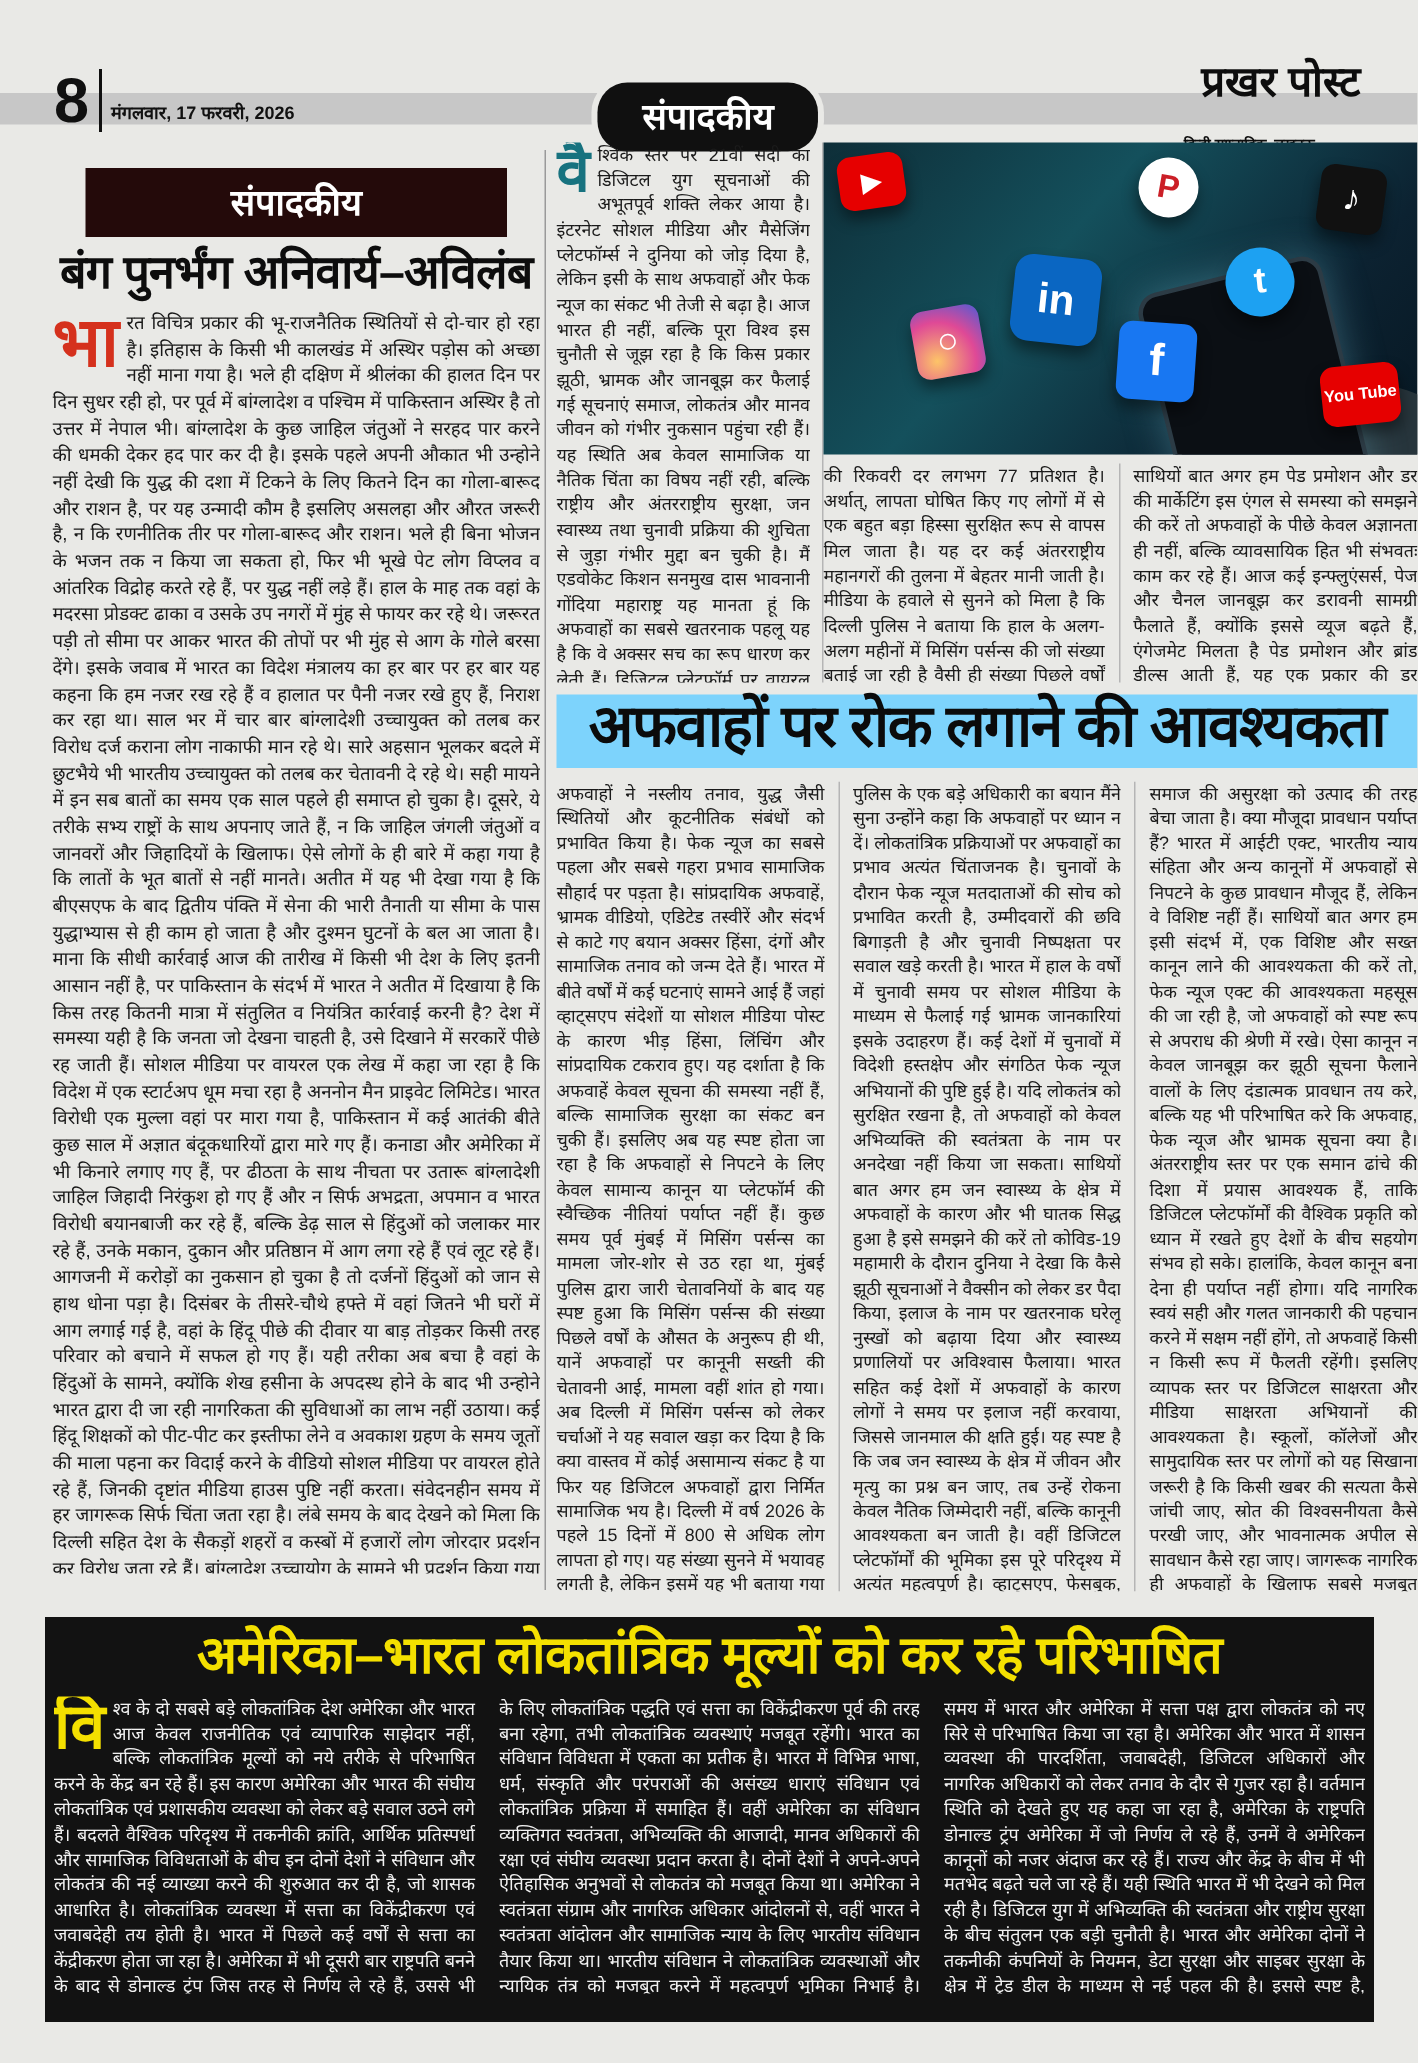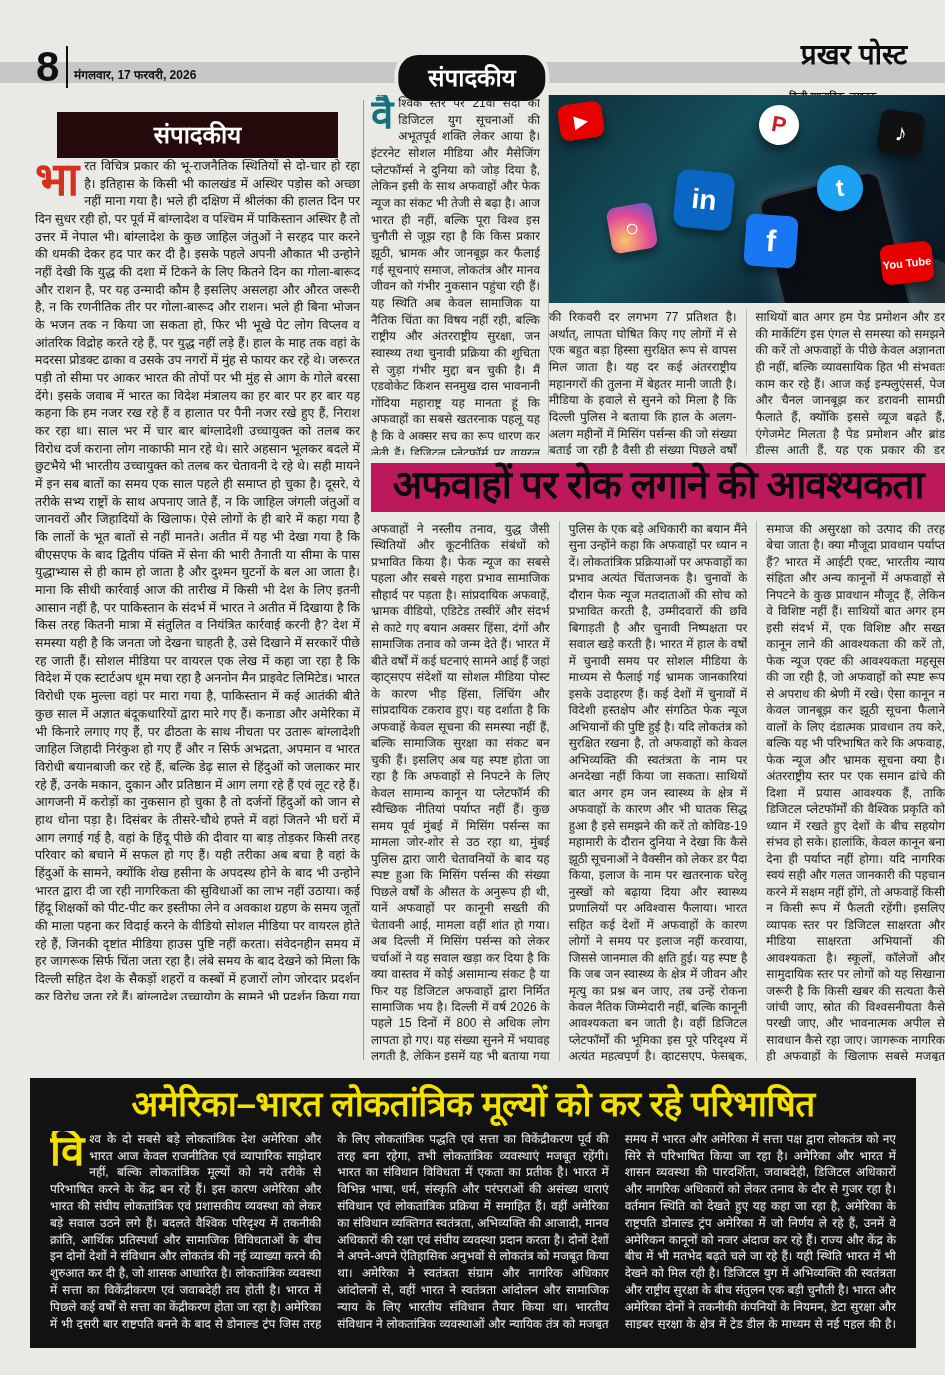--- a/index.html
+++ b/index.html
@@ -76,34 +76,34 @@
   .i4{left:196px;top:120px;width:52px;height:52px;font-size:30px;transform:rotate(4deg);}
   .i5{left:60px;top:110px;width:46px;height:46px;font-size:24px;transform:rotate(-10deg);}
   .i6{left:330px;top:16px;width:44px;height:44px;font-size:24px;transform:rotate(8deg);}
   .i7{left:332px;top:148px;width:52px;height:40px;font-size:11px;transform:rotate(-6deg);}
   .row-bc{display:flex;margin-top:6px;}
   .col-b,.col-c{
     width:188px;height:146px;overflow:hidden;
     font-size:11.9px;line-height:1.4;text-align:justify;
   }
   .col-c{margin-left:9px;border-left:1px solid #b5b5b5;padding-left:9px;width:190px;}
-  .rum-headline-band{background:#be185d;margin-top:8px;padding:2px 6px 6px;}
+  .rum-headline-band{background:#7dd3fc;margin-top:8px;padding:2px 6px 6px;}
   .rum-headline{
     font-size:39px;font-weight:bold;color:#0b0b0b;text-align:center;
     line-height:1.05;letter-spacing:-1px;margin:0;
   }
   .rum-cols{display:flex;margin-top:9px;height:540px;overflow:hidden;}
   .rum-col{
     flex:1;font-size:11.9px;line-height:1.385;text-align:justify;overflow:hidden;
   }
   .rum-col + .rum-col{margin-left:9px;border-left:1px solid #b5b5b5;padding-left:9px;}
   
   .usindia{
     position:absolute;left:30px;top:1078px;width:886px;height:270px;
-    background:#121212;color:#f2f2f2;box-sizing:border-box;padding:8px 20px;
+    background:#121212;color:#f2f2f2;box-sizing:border-box;padding:8px 6px;
   }
   .us-headline{
     color:#f4e000;font-size:35px;font-weight:bold;text-align:center;
     margin:0 0 8px;line-height:1.05;letter-spacing:-0.5px;
   }
   .us-cols{display:flex;height:198px;overflow:hidden;}
   .us-col{flex:1;font-size:12px;line-height:1.4;text-align:justify;overflow:hidden;}
   .us-col + .us-col{margin-left:16px;}
 </style>
 </head>
@@ -113,20 +113,21 @@
 <div class="page-number">8</div>
 <div class="header-date">मंगलवार, 17 फरवरी, 2026</div>
 <div class="section-badge">संपादकीय</div>
 <div class="masthead">
   <div class="masthead-title">प्रखर पोस्ट</div>
   <div class="masthead-sub">हिन्दी साप्ताहिक, लखनऊ</div>
 </div>
 
 <div class="editorial">
   <div class="ed-kicker">संपादकीय</div>
+  <h1 class="ed-headline">बंग पुनर्भंग अनिवार्य–अविलंब</h1>
   <p class="ed-body"><span class="dropcap red">भा</span><span>रत विचित्र प्रकार की भू-राजनैतिक स्थितियों से दो-चार हो रहा है। इतिहास के किसी भी कालखंड में अस्थिर पड़ोस को अच्छा नहीं माना गया है। भले ही दक्षिण में श्रीलंका की हालत दिन पर दिन सुधर रही हो, पर पूर्व में बांग्लादेश व पश्चिम में पाकिस्तान अस्थिर है तो उत्तर में नेपाल भी। बांग्लादेश के कुछ जाहिल जंतुओं ने सरहद पार करने की धमकी देकर हद पार कर दी है। इसके पहले अपनी औकात भी उन्होने नहीं देखी कि युद्ध की दशा में टिकने के लिए कितने दिन का गोला-बारूद और राशन है, पर यह उन्मादी कौम है इसलिए असलहा और औरत जरूरी है, न कि रणनीतिक तीर पर गोला-बारूद और राशन। भले ही बिना भोजन के भजन तक न किया जा सकता हो, फिर भी भूखे पेट लोग विप्लव व आंतरिक विद्रोह करते रहे हैं, पर युद्ध नहीं लड़े हैं। हाल के माह तक वहां के मदरसा प्रोडक्ट ढाका व उसके उप नगरों में मुंह से फायर कर रहे थे। जरूरत पड़ी तो सीमा पर आकर भारत की तोपों पर भी मुंह से आग के गोले बरसा देंगे। इसके जवाब में भारत का विदेश मंत्रालय का हर बार पर हर बार यह कहना कि हम नजर रख रहे हैं व हालात पर पैनी नजर रखे हुए हैं, निराश कर रहा था। साल भर में चार बार बांग्लादेशी उच्चायुक्त को तलब कर विरोध दर्ज कराना लोग नाकाफी मान रहे थे। सारे अहसान भूलकर बदले में छुटभैये भी भारतीय उच्चायुक्त को तलब कर चेतावनी दे रहे थे। सही मायने में इन सब बातों का समय एक साल पहले ही समाप्त हो चुका है। दूसरे, ये तरीके सभ्य राष्ट्रों के साथ अपनाए जाते हैं, न कि जाहिल जंगली जंतुओं व जानवरों और जिहादियों के खिलाफ। ऐसे लोगों के ही बारे में कहा गया है कि लातों के भूत बातों से नहीं मानते। अतीत में यह भी देखा गया है कि बीएसएफ के बाद द्वितीय पंक्ति में सेना की भारी तैनाती या सीमा के पास युद्धाभ्यास से ही काम हो जाता है और दुश्मन घुटनों के बल आ जाता है। माना कि सीधी कार्रवाई आज की तारीख में किसी भी देश के लिए इतनी आसान नहीं है, पर पाकिस्तान के संदर्भ में भारत ने अतीत में दिखाया है कि किस तरह कितनी मात्रा में संतुलित व नियंत्रित कार्रवाई करनी है? देश में समस्या यही है कि जनता जो देखना चाहती है, उसे दिखाने में सरकारें पीछे रह जाती हैं। सोशल मीडिया पर वायरल एक लेख में कहा जा रहा है कि विदेश में एक स्टार्टअप धूम मचा रहा है अननोन मैन प्राइवेट लिमिटेड। भारत विरोधी एक मुल्ला वहां पर मारा गया है, पाकिस्तान में कई आतंकी बीते कुछ साल में अज्ञात बंदूकधारियों द्वारा मारे गए हैं। कनाडा और अमेरिका में भी किनारे लगाए गए हैं, पर ढीठता के साथ नीचता पर उतारू बांग्लादेशी जाहिल जिहादी निरंकुश हो गए हैं और न सिर्फ अभद्रता, अपमान व भारत विरोधी बयानबाजी कर रहे हैं, बल्कि डेढ़ साल से हिंदुओं को जलाकर मार रहे हैं, उनके मकान, दुकान और प्रतिष्ठान में आग लगा रहे हैं एवं लूट रहे हैं। आगजनी में करोड़ों का नुकसान हो चुका है तो दर्जनों हिंदुओं को जान से हाथ धोना पड़ा है। दिसंबर के तीसरे-चौथे हफ्ते में वहां जितने भी घरों में आग लगाई गई है, वहां के हिंदू पीछे की दीवार या बाड़ तोड़कर किसी तरह परिवार को बचाने में सफल हो गए हैं। यही तरीका अब बचा है वहां के हिंदुओं के सामने, क्योंकि शेख हसीना के अपदस्थ होने के बाद भी उन्होने भारत द्वारा दी जा रही नागरिकता की सुविधाओं का लाभ नहीं उठाया। कई हिंदू शिक्षकों को पीट-पीट कर इस्तीफा लेने व अवकाश ग्रहण के समय जूतों की माला पहना कर विदाई करने के वीडियो सोशल मीडिया पर वायरल होते रहे हैं, जिनकी दृष्टांत मीडिया हाउस पुष्टि नहीं करता। संवेदनहीन समय में हर जागरूक सिर्फ चिंता जता रहा है। लंबे समय के बाद देखने को मिला कि दिल्ली सहित देश के सैकड़ों शहरों व कस्बों में हजारों लोग जोरदार प्रदर्शन कर विरोध जता रहे हैं। बांग्लादेश उच्चायोग के सामने भी प्रदर्शन किया गया है। लोग मांग कर रहे हैं कि कुछ नहीं कर सकते तो उसके उच्चायोग को वापस कर अपने उच्चायुक्त को बुला लिया जाए, क्योंकि यदि वे वहां के अल्पसंख्यकों के हित व जान सुरक्षित रखने के लिए कुछ नहीं कर सकते तो फिर सुबह से कार्यालय खोलकर बैठने का कोई मतलब नहीं। हिंदुओं के पास जब लूटने के लिए कुछ बचेगा तो ये लुटेरे स्वधर्मियों को लूटना शुरू करेंगे। जमात-ए-इस्लामी, उस्मान हादी, अवामी लीग व भारत का चतुष्कोण हाल ही में देखने को मिला। यूनुस के छात्र-युवा संगठन और जमात-ए-इस्लामी के कारण बीएनपी नेता मिर्जा अब्बास को अपना घर छोड़कर भागना पड़ा था। अवामी लीग के नेताओं मोहिबुल हसन चौधरी नौफेल आदि के घरों में तोड़-फोड़ की गई थी। इसी बीच पूरे बांग्लादेश में भारतीय दूतावासों और वीजा केंद्रों पर हमले किए गए यूनुस के एक पूर्व सलाहकार सरजिस आलम ने तो यह भी सुझाव दिया कि जब तक भारत उस्मान हादी के हत्यारे को वापस नहीं करेगा, तब कार्यक्रम जारी रहेगा। इसी कारण कहा जाता है कि कुत्ते की दुम को बेशक 12 साल तक नाल में डालकर रखा जाए, फिर भी वह सीधी नहीं हो सकती है। अतः दान-धर्म और राहत राशि खूब दी जाए, पर उस पर नैतिकता की बंदिश और अंकुश लगाने का काम भी तो दानदाता व अंतर्राष्ट्रीय वित्त संस्थाओं को करना पड़ेगा। यदि उसका इस्तेमाल बेहूदा व नाजायज कामों में होता है और कुत्ते व सूअर पालन पर खर्च किया जाता है तो यह नाजायज है और उनके बंध्याकरण की गुप्त प्रक्रिया की चाबी अपने पास रखनी होगी।</span></p>
 </div>
 <div class="vrule-main"></div>
 
 <div class="rumors">
   <div class="row-top">
     <div class="col-a"><span class="dropcap teal">वै</span><span>श्विक स्तर पर 21वीं सदी का डिजिटल युग सूचनाओं की अभूतपूर्व शक्ति लेकर आया है। इंटरनेट सोशल मीडिया और मैसेजिंग प्लेटफॉर्म्स ने दुनिया को जोड़ दिया है, लेकिन इसी के साथ अफवाहों और फेक न्यूज का संकट भी तेजी से बढ़ा है। आज भारत ही नहीं, बल्कि पूरा विश्व इस चुनौती से जूझ रहा है कि किस प्रकार झूठी, भ्रामक और जानबूझ कर फैलाई गई सूचनाएं समाज, लोकतंत्र और मानव जीवन को गंभीर नुकसान पहुंचा रही हैं। यह स्थिति अब केवल सामाजिक या नैतिक चिंता का विषय नहीं रही, बल्कि राष्ट्रीय और अंतरराष्ट्रीय सुरक्षा, जन स्वास्थ्य तथा चुनावी प्रक्रिया की शुचिता से जुड़ा गंभीर मुद्दा बन चुकी है। मैं एडवोकेट किशन सनमुख दास भावनानी गोंदिया महाराष्ट्र यह मानता हूं कि अफवाहों का सबसे खतरनाक पहलू यह है कि वे अक्सर सच का रूप धारण कर लेती हैं। डिजिटल प्लेटफॉर्म पर वायरल होने वाली सामग्री भावनाओं को भड़काने, डर फैलाने और पूर्वाग्रह को मजबूत करने का काम करती है। भारत जैसे विविधता-पूर्ण देश में, जहां भाषा, धर्म, जाति और राजनीतिक मतभेद पहले से मौजूद हैं, अफवाहें सामाजिक ताने-बाने को कमजोर कर देती हैं। वैश्विक स्तर पर भी,</span></div>
     <div class="right-stack">
       <div class="photo">
         <div class="hand"></div>

